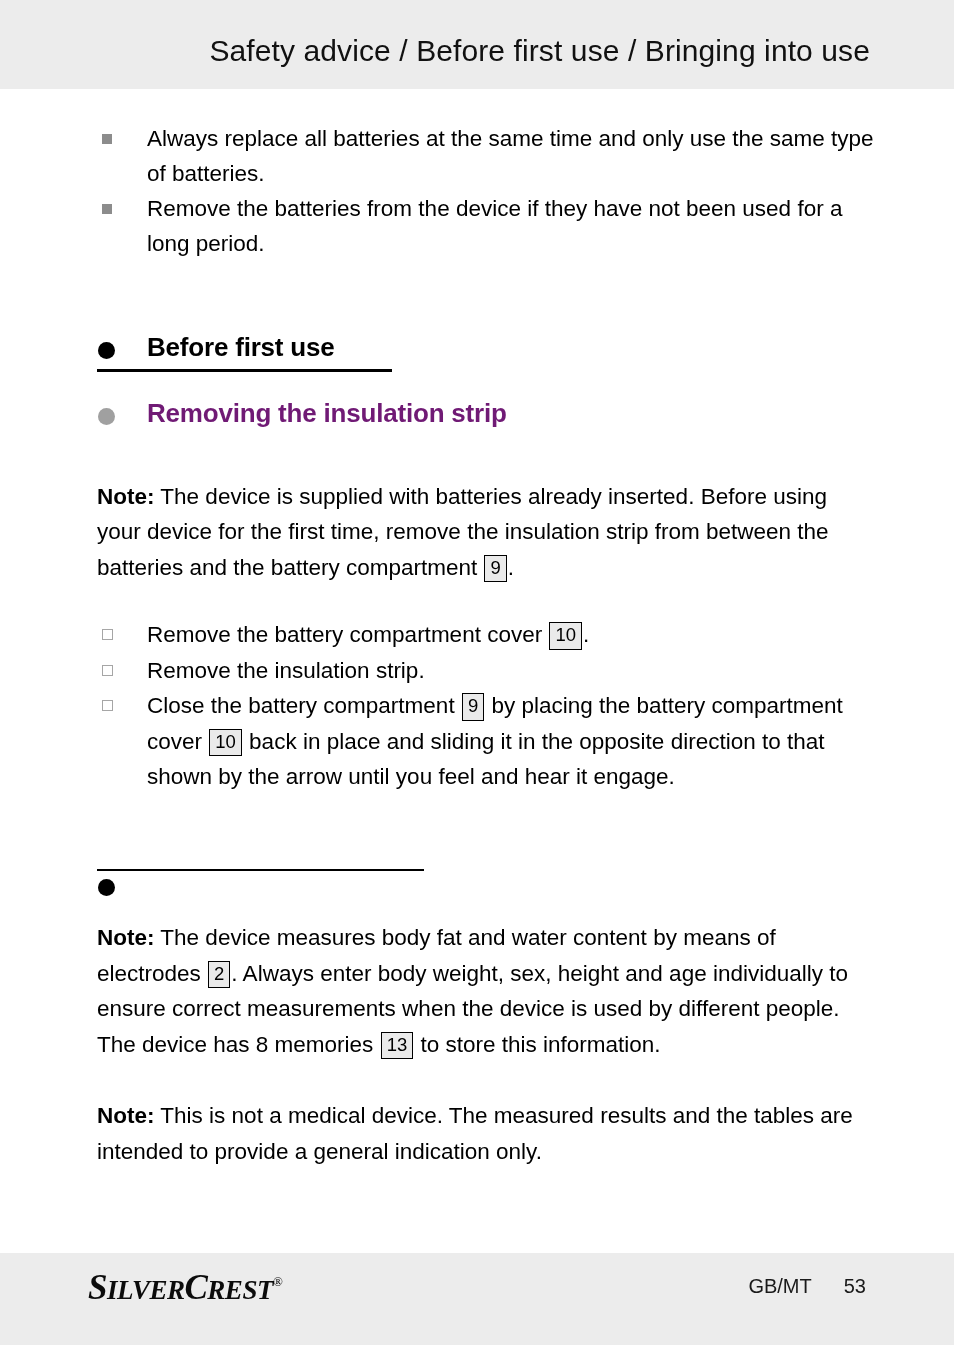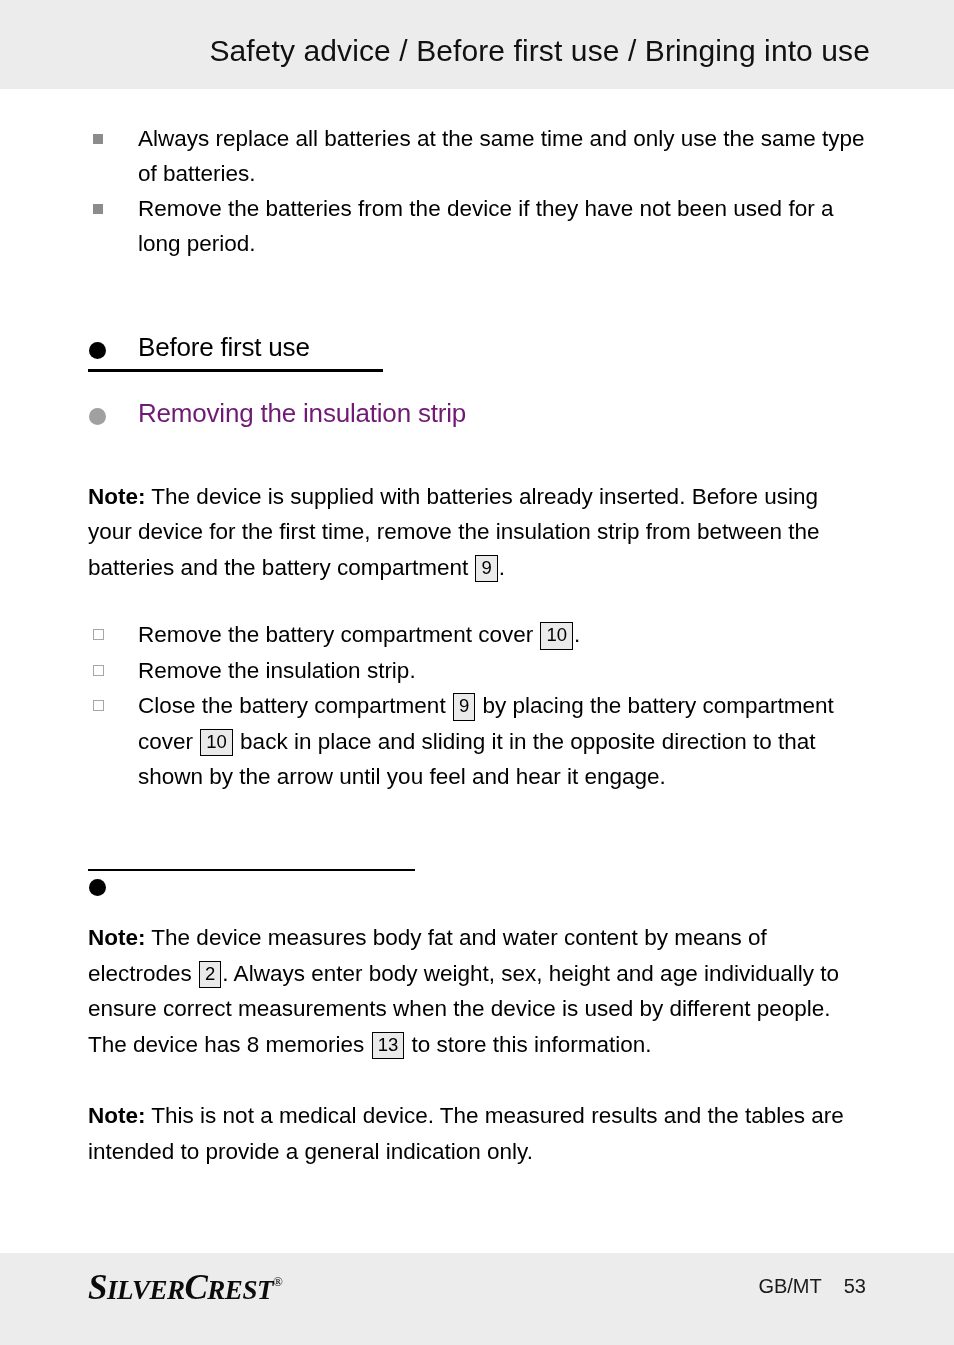--- a/index.html
+++ b/index.html
@@ -44,21 +44,21 @@
     position: absolute;
     top: 89px;
     left: 0;
     width: 954px;
     height: 1164px;
     background: #ffffff;
   }
 
   .content {
     position: absolute;
-    left: 88px;
+    left: 97px;
     top: 0;
     width: 778px;
   }
 
   
   ul.sq-list {
     list-style: none;
     margin: 0;
     padding: 0;
   }
@@ -92,21 +92,21 @@
     top: 10px;
     width: 17px;
     height: 17px;
     border-radius: 50%;
     background: #000;
     display: block;
   }
   .section-head.muted .dot { background: #a0a0a0; }
   .section-head .head-text {
     font-size: 26px;
-    font-weight: normal;
+    font-weight: bold;
     letter-spacing: -0.2px;
     display: inline-block;
     color: #000;
   }
   .section-head.muted .head-text { color: #701a75; }
   .head-rule {
     height: 2.5px;
     background: #000;
     margin-top: 6px;
   }
@@ -194,21 +194,21 @@
   }
   .footer-right {
     position: absolute;
     right: 88px;
     top: 1275px;
     font-size: 20px;
     color: #1a1a1a;
     white-space: nowrap;
     font-family: "Liberation Sans", sans-serif;
   }
-  .footer-right .pg { margin-left: 22px; }
+  .footer-right .pg { margin-left: 32px; }
 </style>
 </head>
 <body>
 
 <div class="header-band">
   <div class="header-title">Safety advice / Before first use / Bringing into use</div>
 </div>
 
 <div class="page-body">
   <div class="content">

